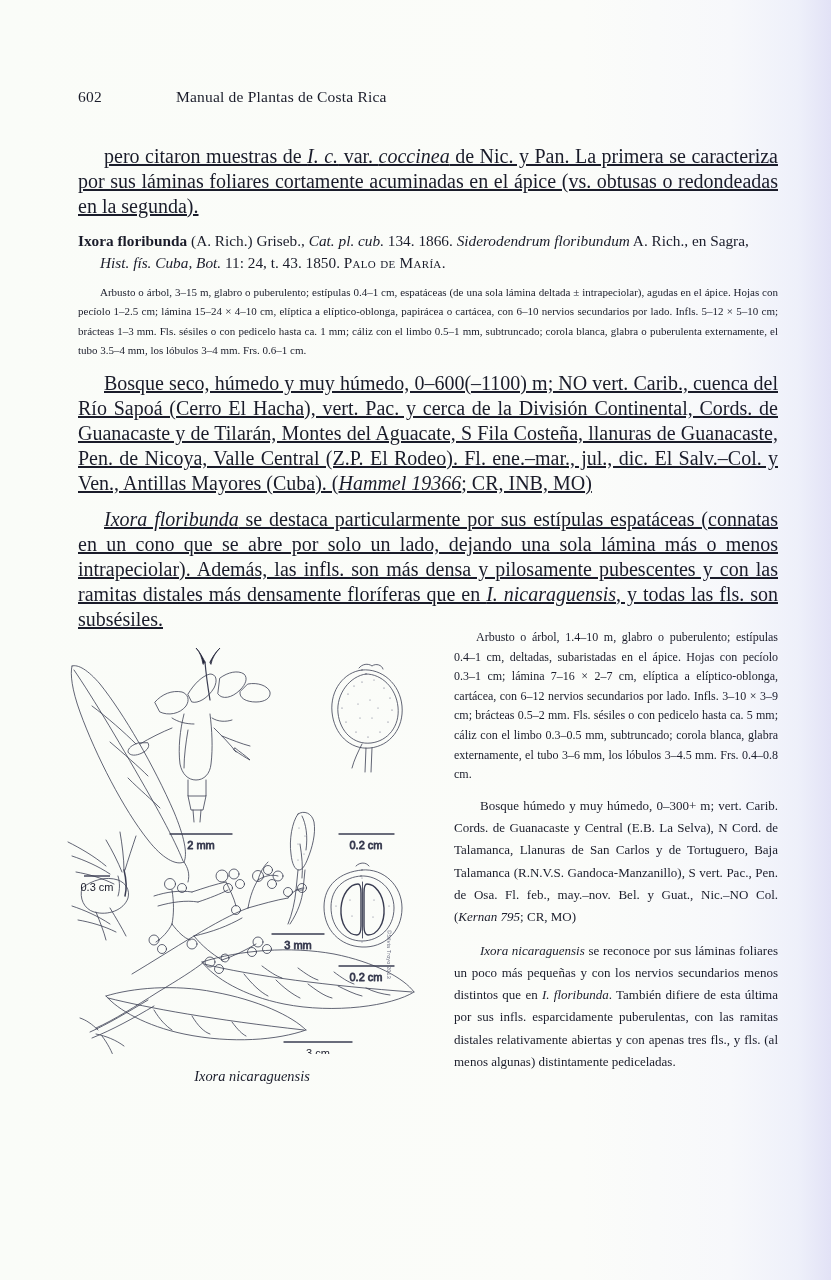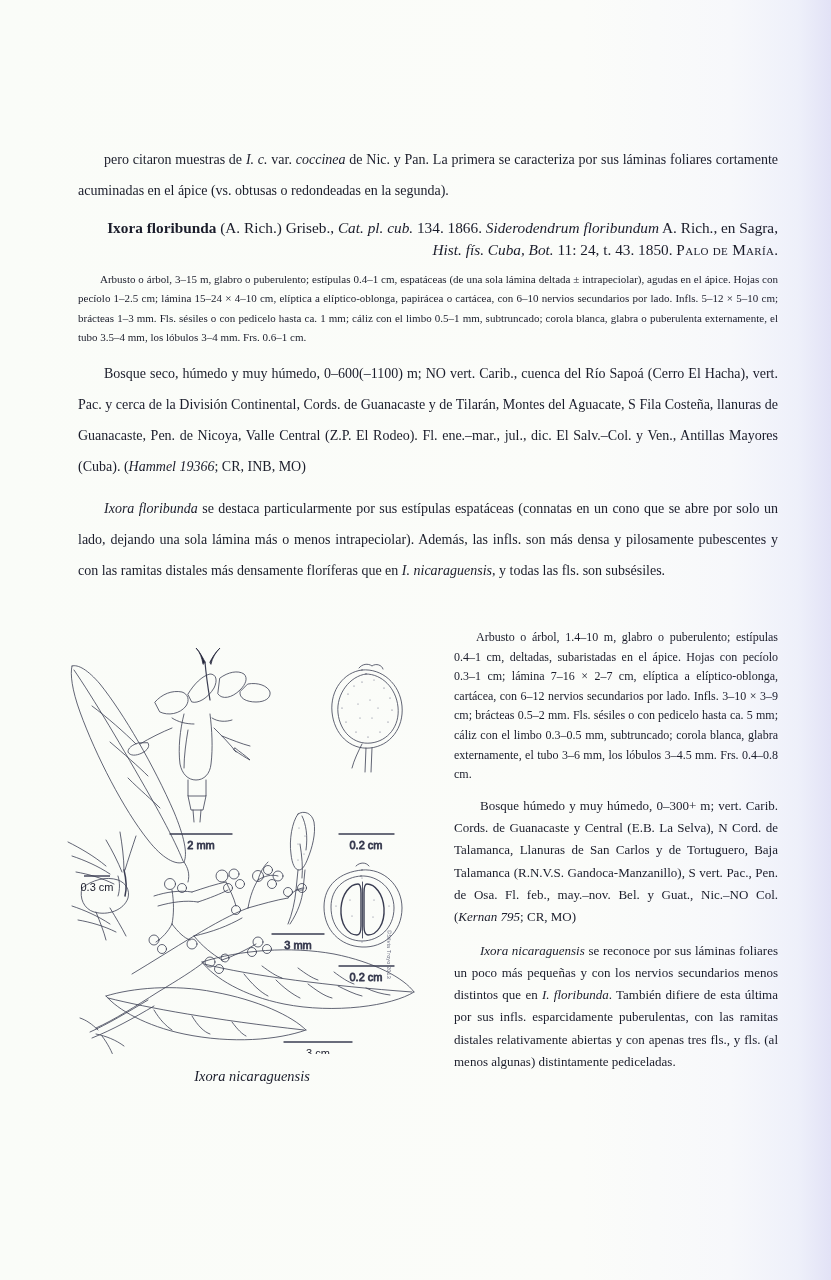--- a/index.html
+++ b/index.html
@@ -53,35 +53,36 @@
 
   p {
     margin: 0 0 0 0;
     text-align: justify;
     text-justify: inter-word;
     hyphens: none;
   }
 
   
   .para {
-    font-size: 14px;
-    line-height: 31px;
+    font-size: 20px;
+    line-height: 25px;
     text-indent: 26px;
     margin-bottom: 11px;
+    text-decoration: underline;
   }
 
   
   .species-head {
     font-size: 15.3px;
     line-height: 22.3px;
     margin-top: 10px;
     margin-bottom: 8px;
     text-indent: 0;
     padding-left: 0;
-    text-align: right;
+    text-align: left;
   }
   .species-head .hang {
     display: block;
     padding-left: 22px;
     text-indent: -22px;
   }
   .species-head b {
     font-weight: bold;
   }
   .smallcaps {
@@ -163,20 +164,23 @@
     transform-origin: left top;
     white-space: nowrap;
     letter-spacing: 0.2px;
   }
 </style>
 </head>
 <body>
 
 <div class="page">
 
+  <div class="running-head">
+    <span class="folio">602</span><span class="title">Manual de Plantas de Costa Rica</span>
+  </div>
 
   <div class="text-col">
 
     <p class="para"><span>pero citaron muestras de </span><i>I. c.</i><span> var. </span><i>coccinea</i><span> de Nic. y Pan. La primera se caracteriza por sus láminas foliares cortamente acuminadas en el ápice (vs. obtusas o redondeadas en la segunda).</span></p>
 
     <div class="species-head">
       <span class="hang"><b>Ixora floribunda</b><span> (A. Rich.) Griseb., </span><i>Cat. pl. cub.</i><span> 134. 1866. </span><i>Siderodendrum floribundum</i><span> A. Rich., en Sagra, </span><i>Hist. fís. Cuba, Bot.</i><span> 11: 24, t. 43. 1850. </span><span class="smallcaps">Palo de María</span><span>.</span></span>
     </div>
 
     <p class="descr">Arbusto o árbol, 3–15 m, glabro o puberulento; estípulas 0.4–1 cm, espatáceas (de una sola lámina deltada ± intrapeciolar), agudas en el ápice. Hojas con pecíolo 1–2.5 cm; lámina 15–24 × 4–10 cm, elíptica a elíptico-oblonga, papirácea o cartácea, con 6–10 nervios secundarios por lado. Infls. 5–12 × 5–10 cm; brácteas 1–3 mm. Fls. sésiles o con pedicelo hasta ca. 1 mm; cáliz con el limbo 0.5–1 mm, subtruncado; corola blanca, glabra o puberulenta externamente, el tubo 3.5–4 mm, los lóbulos 3–4 mm. Frs. 0.6–1 cm.</p>

